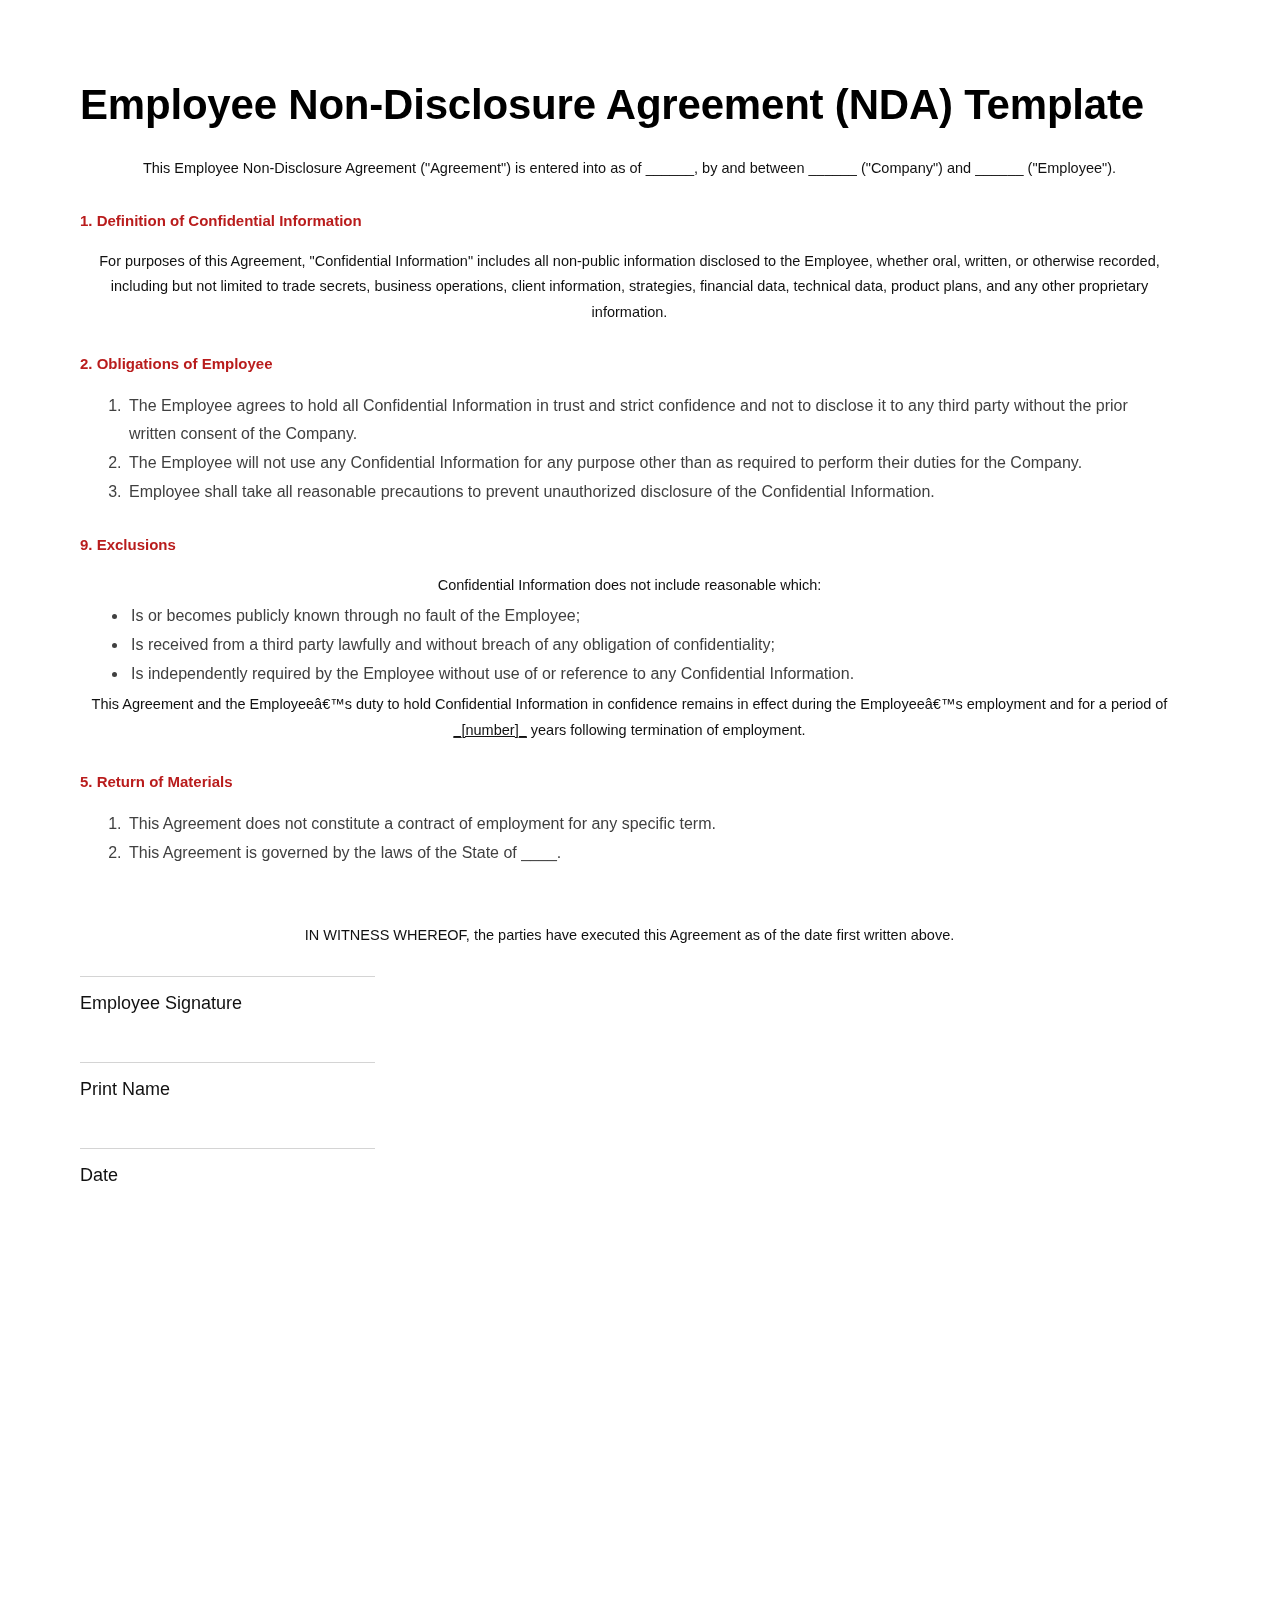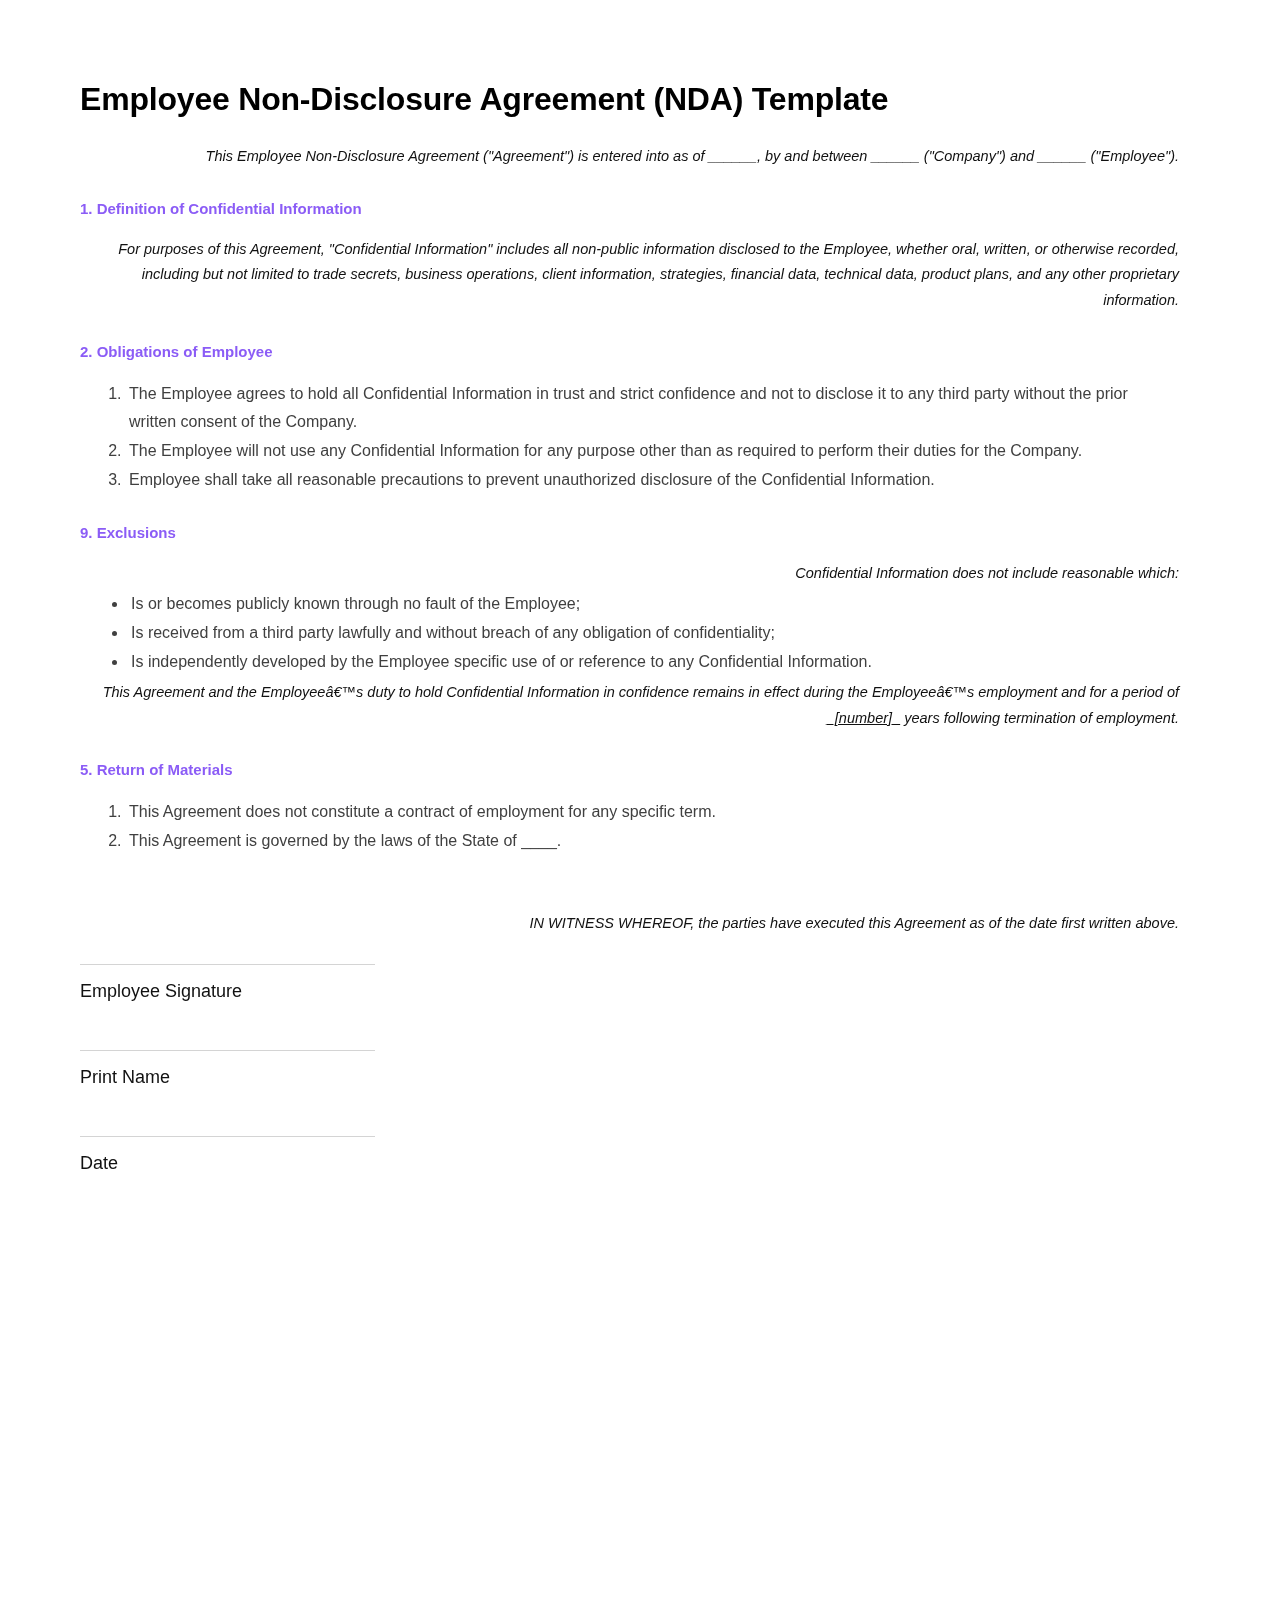--- a/index.html
+++ b/index.html
@@ -16,44 +16,43 @@
     -webkit-font-smoothing: antialiased;
   }
   .page {
     box-sizing: border-box;
     width: 1263px;
     min-height: 1601px;
     padding: 72px 84px 60px 80px;
     background: #ffffff;
   }
   .doc-title {
-    font-size: 32px;
+    font-size: 42px;
     font-weight: bold;
     letter-spacing: -0.2px;
     line-height: 1.2;
     margin: 8px 0 26px 0;
     color: #000;
   }
   p.body-text {
     font-size: 14.5px;
     line-height: 1.75;
     margin: 0 0 0 0;
     color: #111;
-    text-align: right;
-    font-style: italic;
+    text-align: center;
   }
   .intro {
     margin-bottom: 30px;
   }
   h2.section-heading {
     font-size: 15px;
     font-weight: bold;
     line-height: 1.4;
     margin: 28px 0 18px 0;
-    color: #8b5cf6;
+    color: #b91c1c;
   }
   .section-body {
     margin-bottom: 4px;
   }
   ol.num-list, ul.bullet-list {
     font-size: 16px;
     line-height: 1.75;
     margin: 4px 0 4px 0;
     padding-left: 46px;
     color: #404040;
@@ -105,21 +104,21 @@
     <li>The Employee agrees to hold all Confidential Information in trust and strict confidence and not to disclose it to any third party without the prior written consent of the Company.</li>
     <li>The Employee will not use any Confidential Information for any purpose other than as required to perform their duties for the Company.</li>
     <li>Employee shall take all reasonable precautions to prevent unauthorized disclosure of the Confidential Information.</li>
   </ol>
 
   <h2 class="section-heading">9. Exclusions</h2>
   <p class="body-text section-body">Confidential Information does not include reasonable which:</p>
   <ul class="bullet-list">
     <li>Is or becomes publicly known through no fault of the Employee;</li>
     <li>Is received from a third party lawfully and without breach of any obligation of confidentiality;</li>
-    <li>Is independently developed by the Employee specific use of or reference to any Confidential Information.</li>
+    <li>Is independently required by the Employee without use of or reference to any Confidential Information.</li>
   </ul>
 
   <p class="body-text section-body"><span>This Agreement and the Employeeâ€™s duty to hold Confidential Information in confidence remains in effect during the Employeeâ€™s employment and for a period of </span><span class="underlined-blank">_[number]_</span><span> years following termination of employment.</span></p>
 
   <h2 class="section-heading">5. Return of Materials</h2>
 
   <ol class="num-list">
     <li>This Agreement does not constitute a contract of employment for any specific term.</li>
     <li>This Agreement is governed by the laws of the State of ____.</li>
   </ol>

